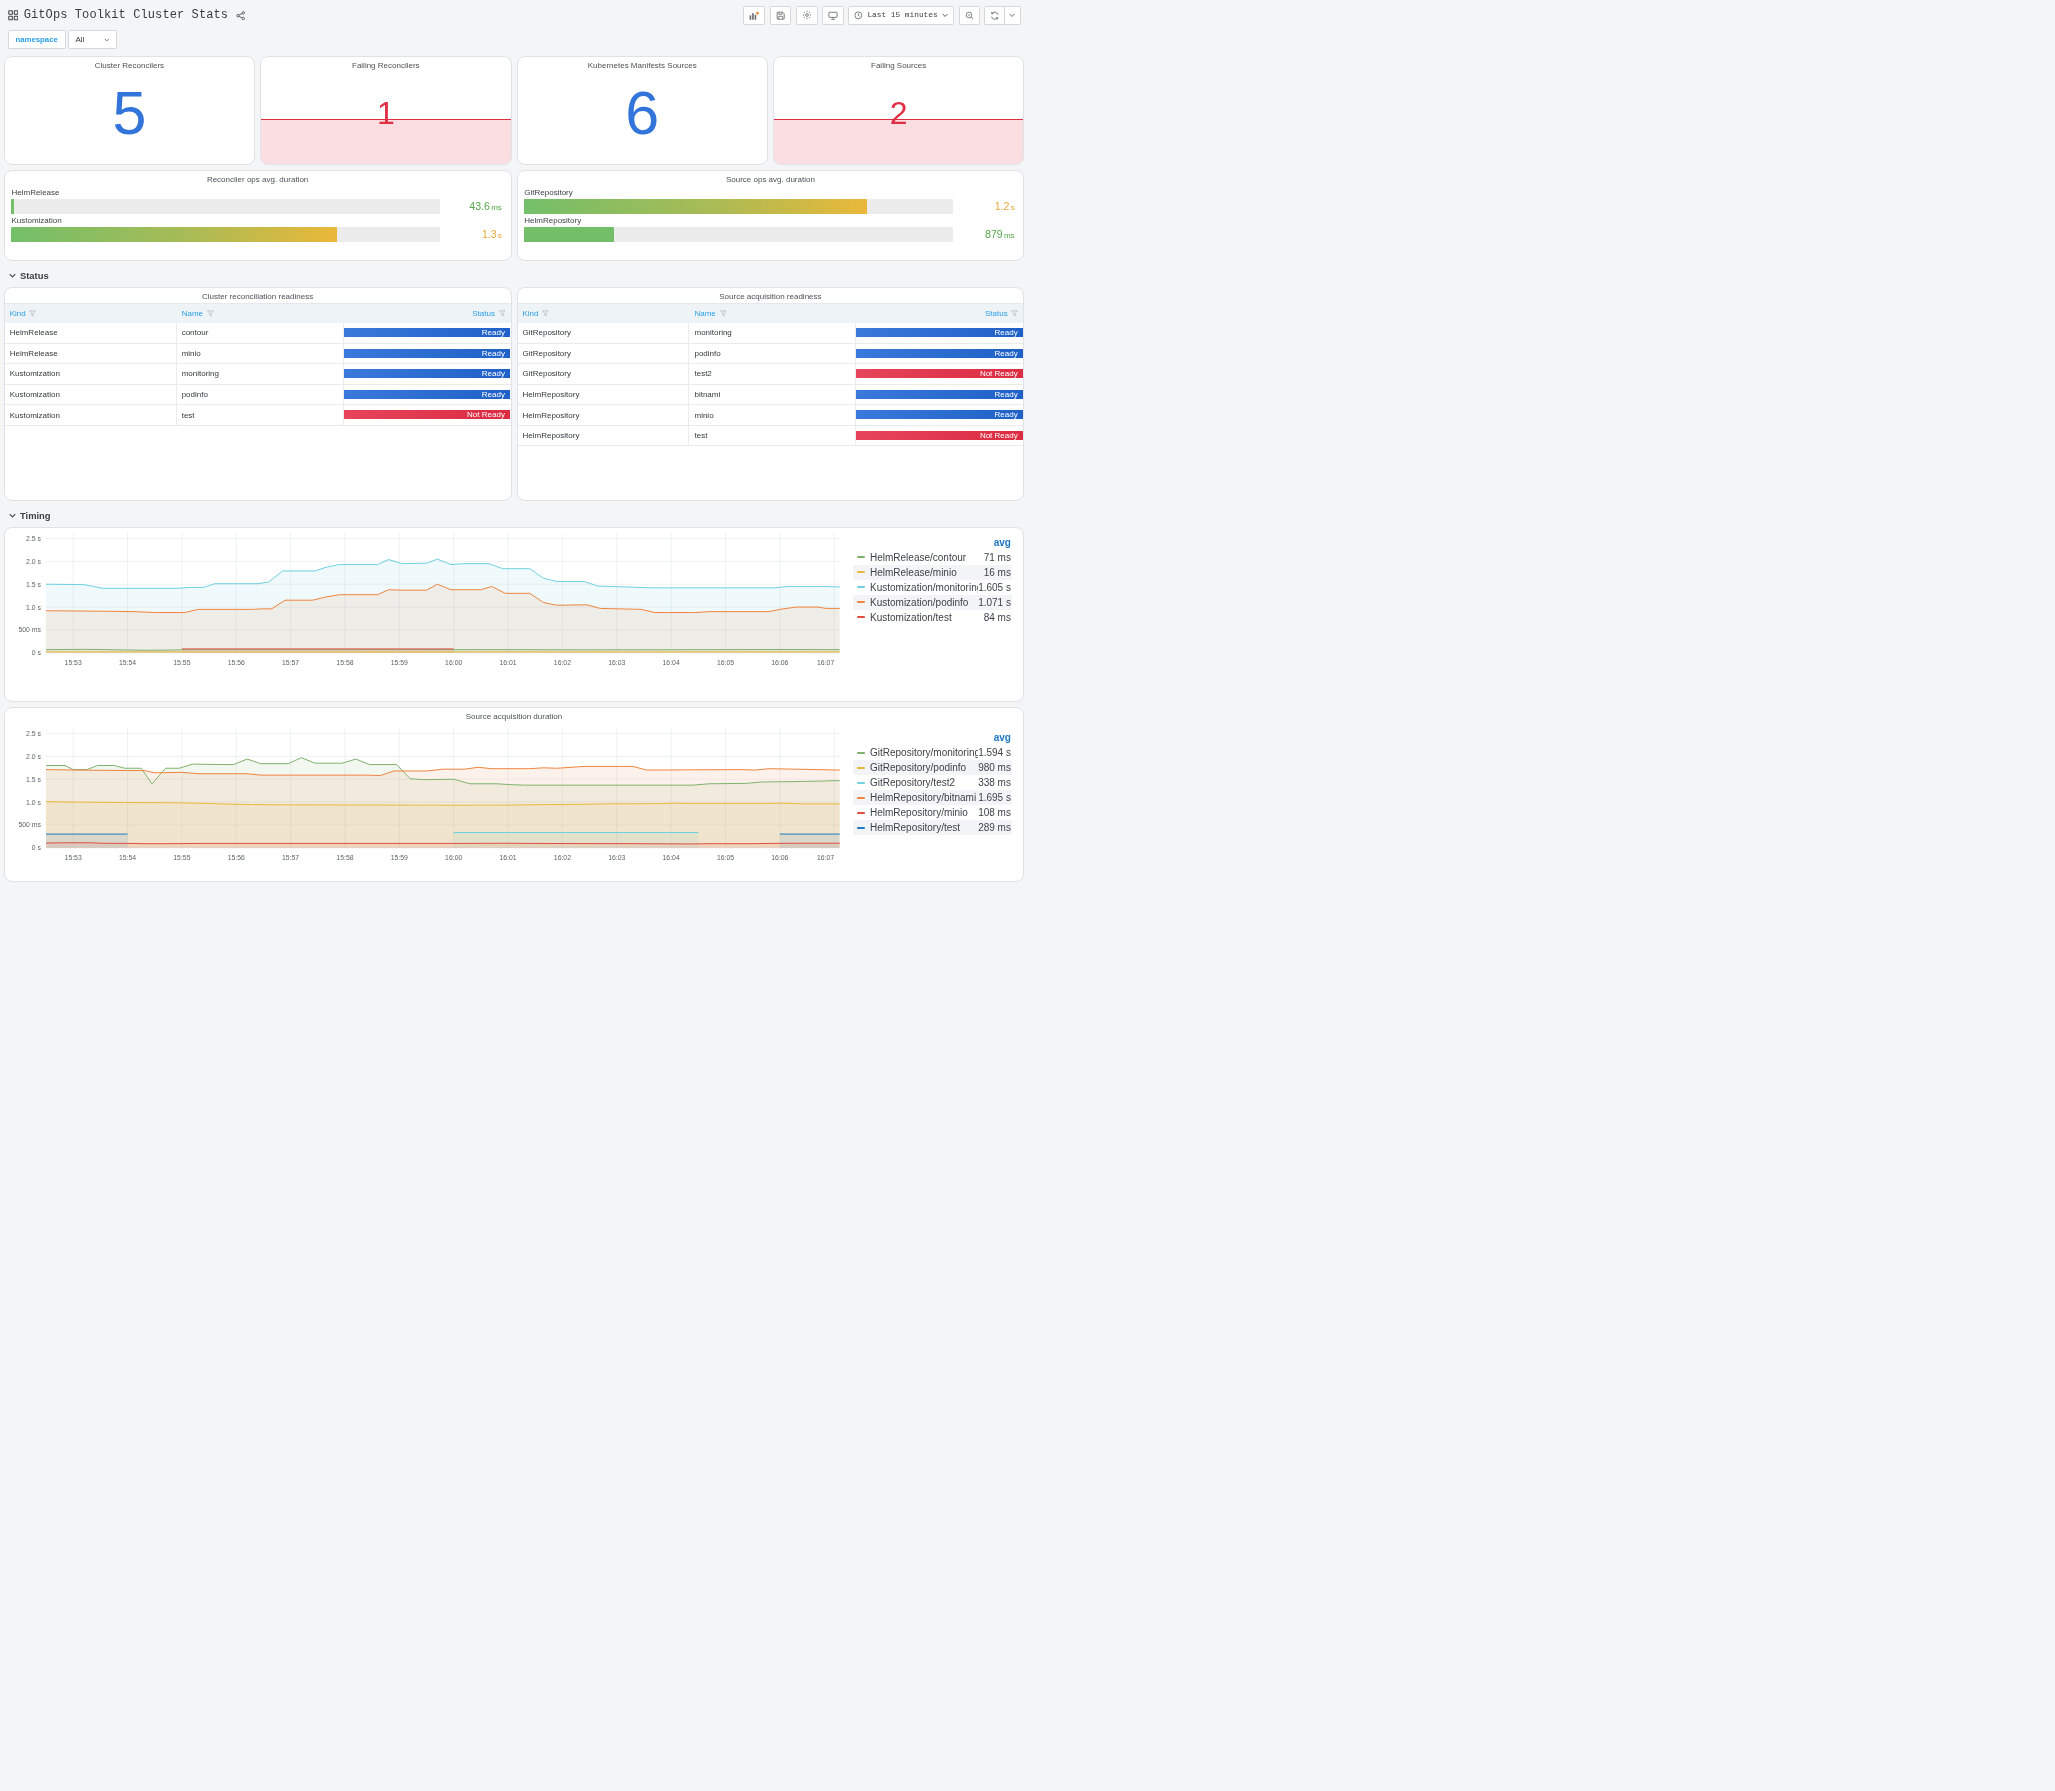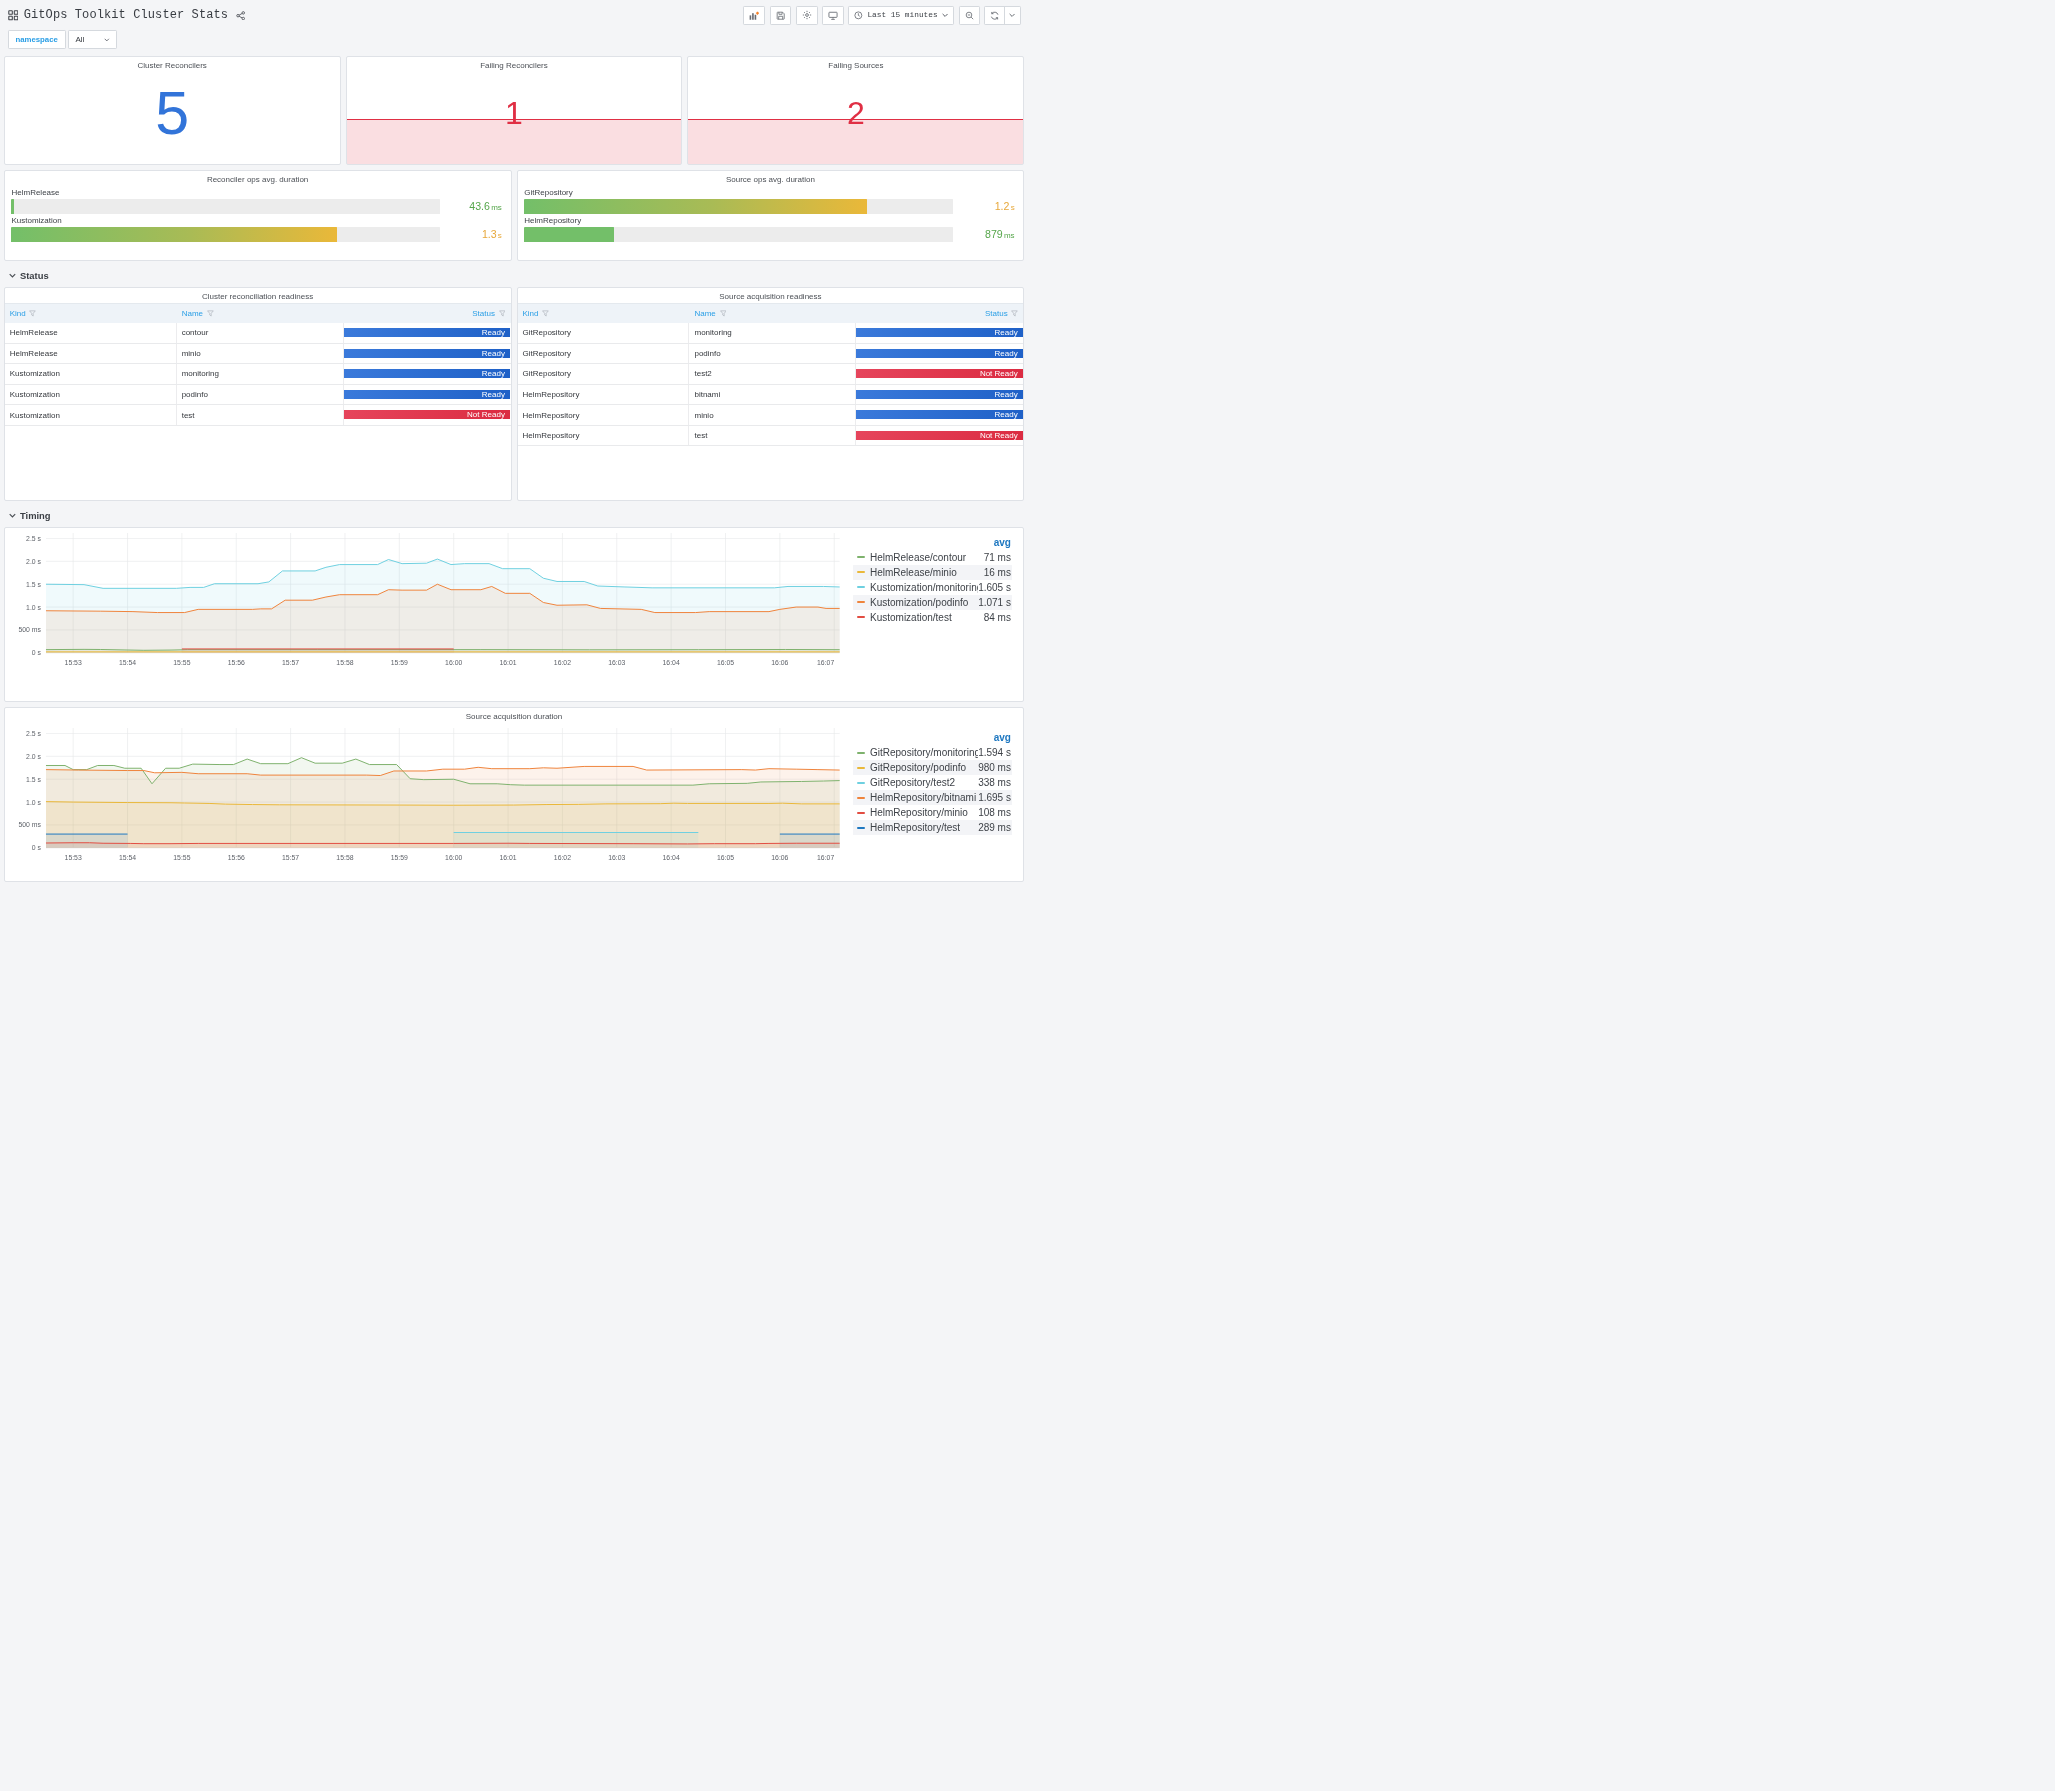--- a/index.html
+++ b/index.html
@@ -32,21 +32,21 @@
     background:#fff; border:0.6px solid #d5d9de; border-radius:1.2px; padding:4.4px 6.9px;
     color:#2b9fe6; font-weight:700; font-size:7.8px;
   }
   .var-value {
     background:#fff; border:0.6px solid #d5d9de; border-radius:1.2px; padding:4.4px 6.2px;
     color:#34383e; font-size:8px; margin-left:2.5px; display:flex; align-items:center; gap:20px; cursor:pointer;
   }
   
   .grid { padding:0 3.7px; }
   .row { display:flex; gap:5px; margin-bottom:5px; }
-  .panel { background:#fff; border:0.6px solid #dfe2e7; border-radius:2px; position:relative; overflow:hidden; }
+  .panel { background:#fff; border:0.6px solid #dfe2e7; border-radius:8px; position:relative; overflow:hidden; }
   .panel-title { text-align:center; font-size:8px; font-weight:500; color:#4c5056; padding:4.4px 0 1.9px 0; position:relative; z-index:2; }
   
   .stat-panel { flex:1; height:109px; }
   .stat-value { position:absolute; left:0; right:0; top:53%; transform:translateY(-50%); text-align:center; font-weight:500; line-height:1; z-index:2; }
   .stat-value.big { font-size:61px; }
   .stat-value.small { font-size:32px; }
   .spark { position:absolute; left:0; right:0; bottom:0; height:42%; background:rgba(224,47,68,.16); border-top:1.2px solid #e02f44; z-index:1; }
   
   .gauge-panel { flex:1; height:91px; padding:0 6.2px 5px 6.2px; }
   .gauge-row { margin-top:1.9px; }
@@ -183,20 +183,24 @@
 
   <div class="row" id="stats-row">
       <div class="panel stat-panel">
         <div class="panel-title">Cluster Reconcilers</div>
         <div class="stat-value big" style="color: rgb(50, 116, 217);">5</div>
       </div>
       <div class="panel stat-panel">
         <div class="panel-title">Failing Reconcilers</div>
         <div class="spark"></div>
         <div class="stat-value small" style="color: rgb(224, 47, 68);">1</div>
+      </div>
+      <div class="panel stat-panel">
+        <div class="panel-title">Kubernetes Manifests Sources</div>
+        <div class="stat-value big" style="color: rgb(50, 116, 217);">6</div>
       </div>
       <div class="panel stat-panel">
         <div class="panel-title">Failing Sources</div>
         <div class="spark"></div>
         <div class="stat-value small" style="color: rgb(224, 47, 68);">2</div>
       </div>
     </div>
 
   <div class="row" id="gauges-row">
       <div class="panel gauge-panel">

